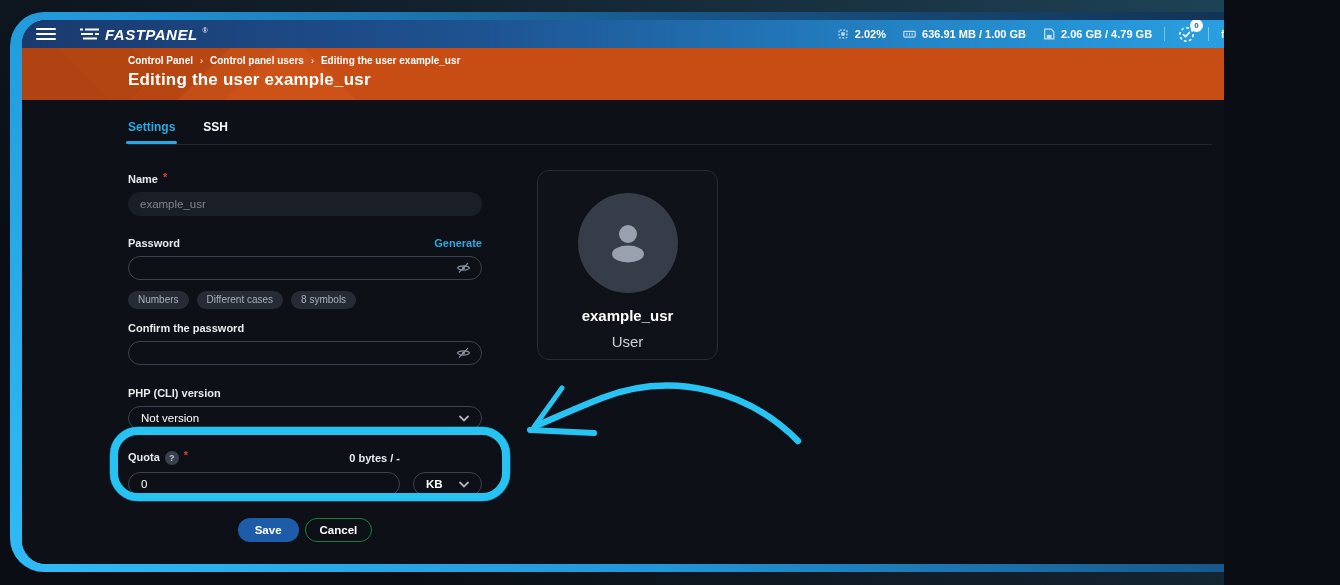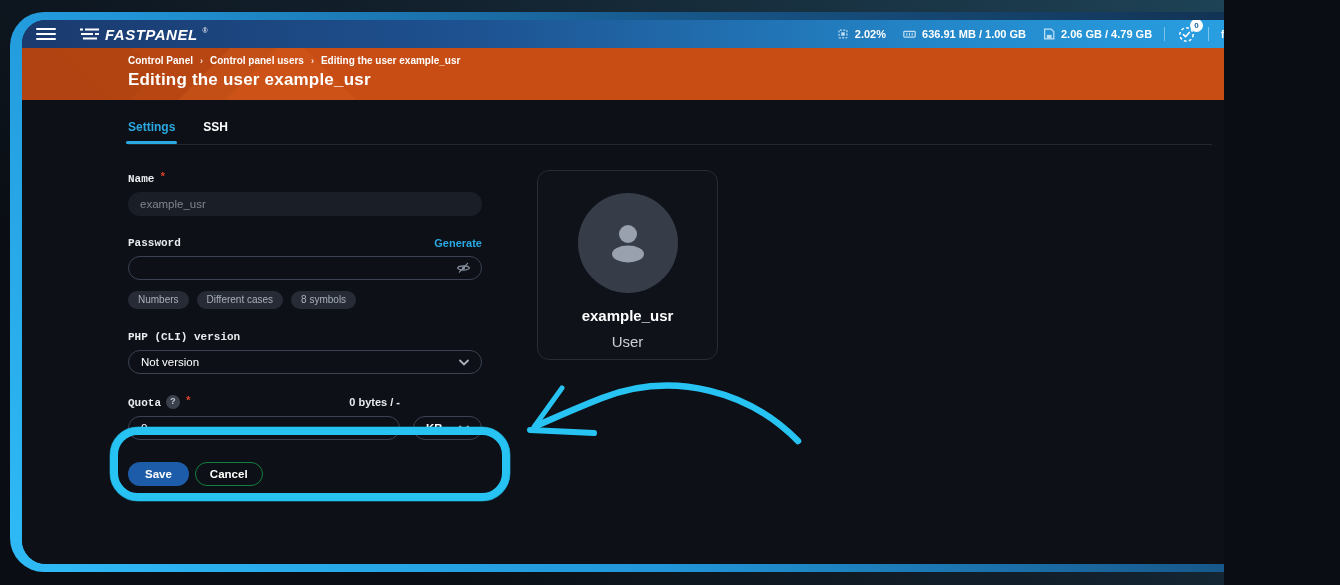--- a/index.html
+++ b/index.html
@@ -50,21 +50,21 @@
   
   .content { flex:1; position:relative; background:#0d1117; padding:20px 16px 0 106px; color:#e9ebee; }
   .tabs { display:flex; gap:28px; }
   .tab { font-size:12px; font-weight:700; padding-bottom:10px; cursor:pointer; color:#ffffff; position:relative; }
   .tab.active { color:#2aa9e2; }
   .tab.active::after { content:""; position:absolute; left:-2px; right:-2px; bottom:0; height:3px;
                        background:#2aa9e2; border-radius:2px; }
   .divider { width:1084px; height:1px; background:#23272f; }
 
   .form { width:354px; margin-top:28px; }
-  .flabel { font-size:11px; font-weight:700; color:#e9ebee; display:flex; align-items:flex-end; gap:5px;font-family:Liberation Mono, monospace; }
+  .flabel { font-size:11px; font-weight:700; color:#e9ebee; display:flex; align-items:flex-start; gap:5px; }
   .req { color:#e0442c; font-size:11px; font-weight:700; position:relative; top:-2px; }
   .label-row { display:flex; justify-content:space-between; align-items:center; }
   .link { color:#2aa9e2; font-size:11px; font-weight:700; cursor:pointer; }
 
   .input, .input-wrap, .selectbox {
      width:100%; height:24px; border-radius:13px; font-size:11.5px; color:#fff;
      background:transparent; border:1px solid #3b4252; margin-top:7px; }
   .input { padding:0 12px; outline:none; font-family:"Liberation Sans",sans-serif; }
   .input.filled { background:#1a1e27; border:none; color:#81858f; }
   .input-wrap { display:flex; align-items:center; padding:0 10px 0 12px; }
@@ -82,21 +82,21 @@
 
   .g-quota { margin-top:21px; position:relative; }
   .quota-head { width:272px; display:flex; justify-content:space-between; align-items:center; }
   .help { width:14px; height:14px; border-radius:50%; background:#3a404c; color:#c3c8d2; font-size:9px;
           font-weight:700; display:flex; align-items:center; justify-content:center; cursor:pointer; }
   .quota-usage { font-size:11px; font-weight:700; color:#e9ebee; }
   .quota-row { display:flex; justify-content:space-between; align-items:center; }
   .quota-row .input { width:272px; }
   .unitbox { width:69px; margin-top:7px; font-weight:700; }
 
-  .btn-row { display:flex; gap:6px; margin-top:22px; }
+  .btn-row { display:flex; gap:6px; margin-top:22px;justify-content:center; }
   .btn { height:24px; border-radius:13px; font-size:11.5px; font-weight:700; color:#fff; border:none;
          cursor:pointer; font-family:"Liberation Sans",sans-serif; }
   .btn-save { background:#1d5ca9; padding:0 17px; }
   .btn-cancel { background:transparent; border:1px solid #15803d; padding:0 14px; }
 
   
   .usercard { position:absolute; left:515px; top:70px; width:181px; height:190px; border:1px solid #272c35;
               border-radius:12px; background:#0f1218; display:flex; flex-direction:column; align-items:center; }
   .bigavatar { width:100px; height:100px; border-radius:50%; background:#363c48; margin-top:22px;
                display:flex; align-items:center; justify-content:center; }
@@ -228,20 +228,33 @@
                 </svg>
               </span>
             </div>
             <div class="hints">
               <span class="pill">Numbers</span>
               <span class="pill">Different cases</span>
               <span class="pill">8 symbols</span>
             </div>
           </div>
 
+          <div class="g-confirm">
+            <div class="flabel">Confirm the password</div>
+            <div class="input-wrap">
+              <input type="password" value="" style="">
+              <span class="eye">
+                <svg width="15" height="12" viewBox="0 0 16 13">
+                  <path d="M1.5 6.5 C3.5 3.5, 12.5 3.5, 14.5 6.5 C12.5 9.5, 3.5 9.5, 1.5 6.5 Z" fill="none" stroke="#8b93a2" stroke-width="1.3"></path>
+                  <circle cx="8" cy="6.5" r="1.7" fill="#8b93a2"></circle>
+                  <line x1="3.5" y1="11" x2="12.5" y2="1.5" stroke="#8b93a2" stroke-width="1.3" stroke-linecap="round"></line>
+                </svg>
+              </span>
+            </div>
+          </div>
 
           <div class="g-php">
             <div class="flabel">PHP (CLI) version</div>
             <div class="selectbox">
               <span>Not version</span>
               <svg width="10" height="7" viewBox="0 0 10 7">
                 <polyline points="1,1.5 5,5.5 9,1.5" fill="none" stroke="#aab0bc" stroke-width="1.8" stroke-linecap="round"></polyline>
               </svg>
             </div>
           </div>

